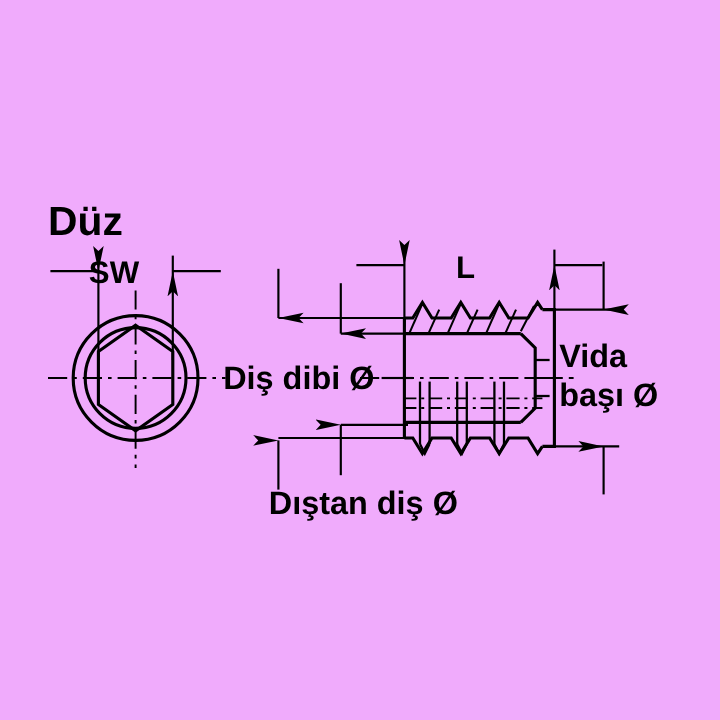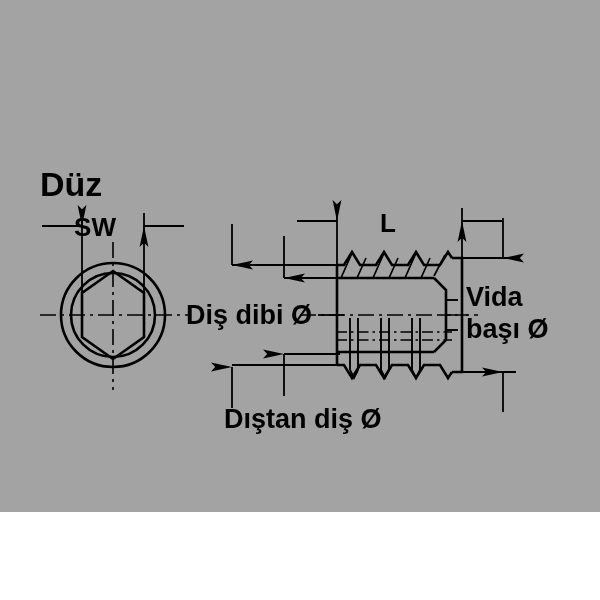--- a/index.html
+++ b/index.html
@@ -6,22 +6,22 @@
     margin: 0;
     padding: 0;
     background: #ffffff;
   }
   body {
     font-family: "Liberation Sans", sans-serif;
   }
   #canvas {
     position: relative;
     width: 600px;
-    height: 512px;
-    background: #a3a3a3;
+    height: 600px;
+    background: #f0abfc;
     overflow: hidden;
   }
   svg#drawing {
     position: absolute;
     left: 0;
     top: 0;
     width: 600px;
     height: 600px;
     display: block;
   }

